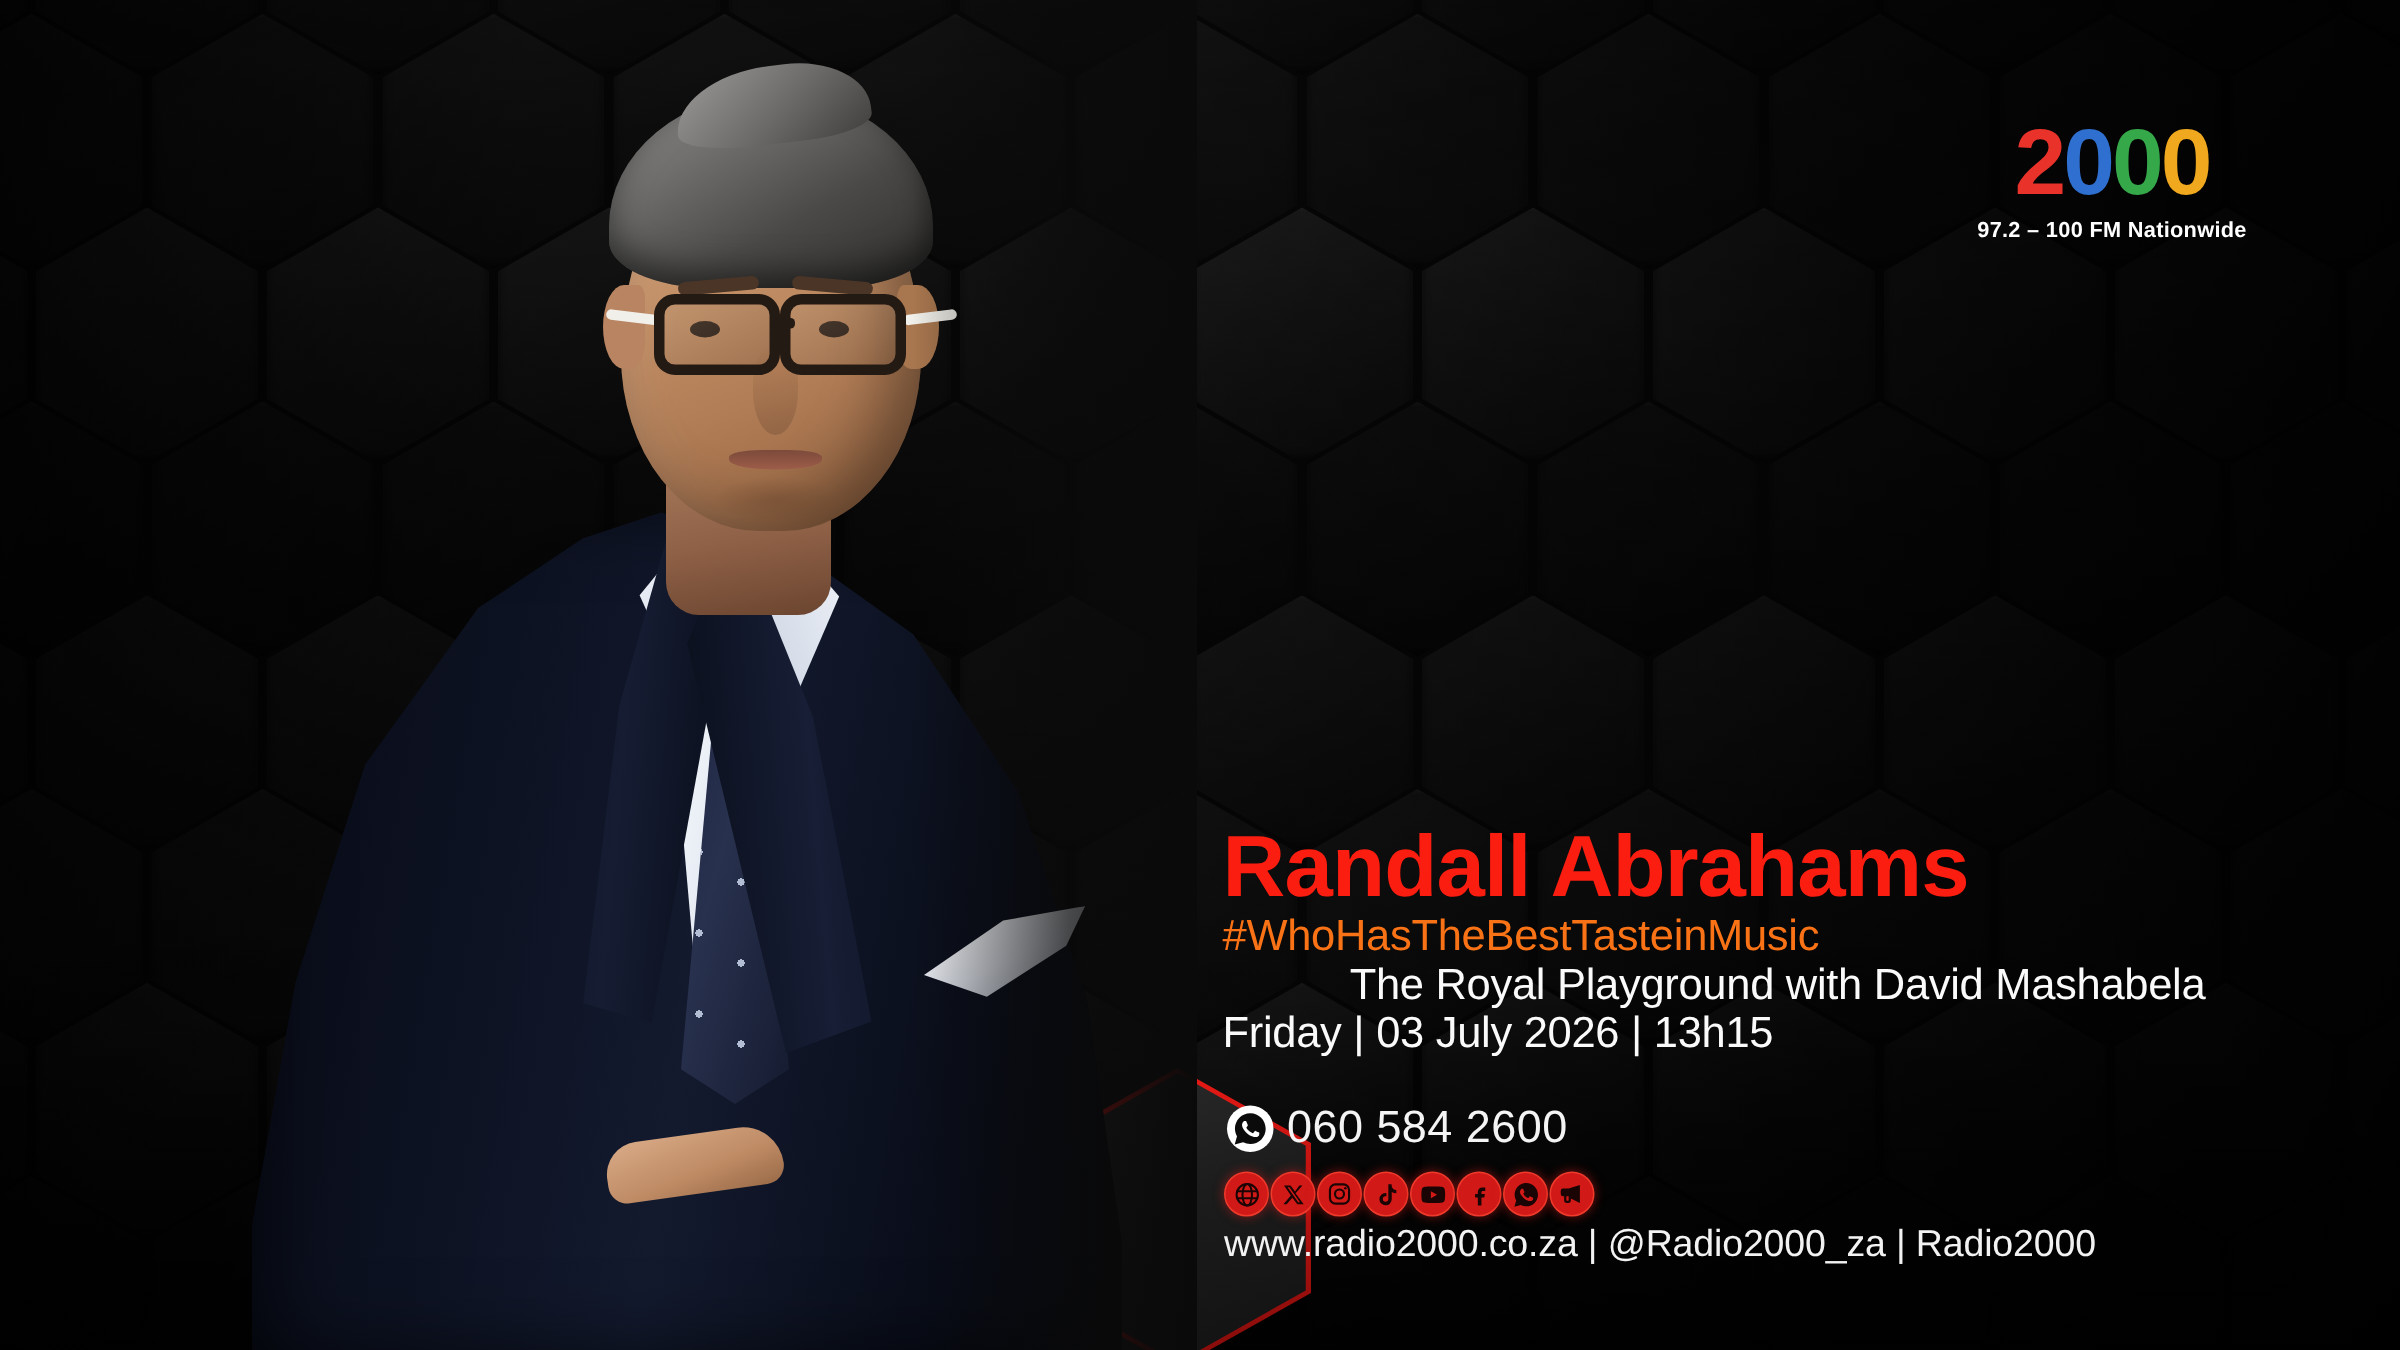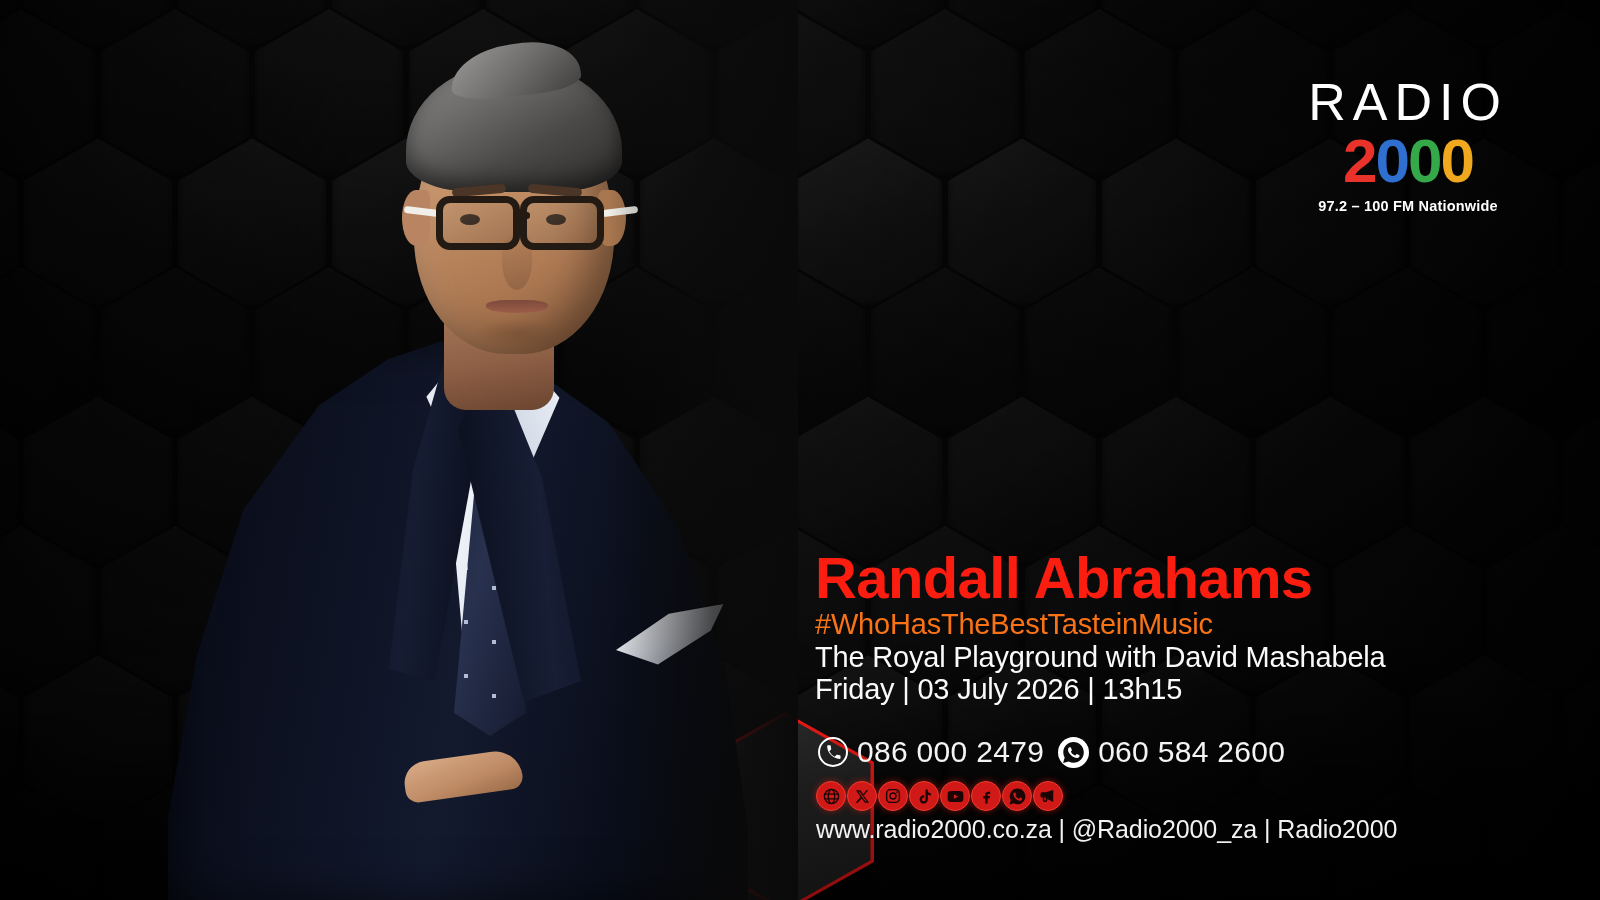--- a/index.html
+++ b/index.html
@@ -185,21 +185,21 @@
   .lg-o2{color:#35a84a;}
   .lg-o3{color:#f0a81e;}
   .logo-tag{color:#fff;font-size:14.5px;font-weight:700;margin-top:6px;letter-spacing:.2px;white-space:nowrap;}
 
   
   .txtblock{position:absolute;left:815px;top:548px;width:740px;}
   .name{
     color:#fb1d0f;font-size:58px;font-weight:700;line-height:1.04;letter-spacing:-.6px;margin:0;
   }
   .sub{color:#f97316;font-size:29px;font-weight:400;line-height:1.12;letter-spacing:-.2px;margin:0;}
-  .sub2{color:#fafafa;font-size:29px;font-weight:400;line-height:1.12;letter-spacing:-.2px;margin:0;}
+  .sub2{color:#fafafa;font-size:29px;font-weight:400;line-height:1.12;letter-spacing:-.2px;margin:0;text-align:center;}
   .sub3{color:#fafafa;font-size:29px;font-weight:400;line-height:1.12;letter-spacing:-.2px;margin:0;}
 
   
   .phones{position:absolute;left:818px;top:735px;display:flex;align-items:center;gap:14px;}
   .ph-item{display:flex;align-items:center;gap:9px;}
   .ph-num{color:#f4f4f4;font-size:30px;font-weight:400;letter-spacing:.3px;}
   .circ-ic{
     width:30px;height:30px;border-radius:50%;
     border:2.4px solid #fff;display:flex;align-items:center;justify-content:center;
   }
@@ -361,46 +361,37 @@
     <div class="p-el chin-sh"></div>
     <div class="p-el temple-l"></div>
     <div class="p-el temple-r"></div>
     <div class="p-el glass-l"></div>
     <div class="p-el glass-r"></div>
     <div class="p-el glass-bridge"></div>
     <div class="portrait-fade"></div>
   </div>
 
   <div class="logo">
-    <div class="logo-radio">RADIO</div>
     <div class="logo-2000">
       <span class="lg-2">2</span>
       <span class="lg-o1">0</span>
       <span class="lg-o2">0</span>
       <span class="lg-o3">0</span>
     </div>
     <div class="logo-tag">97.2 – 100 FM Nationwide</div>
   </div>
 
   <div class="txtblock">
     <div class="name">Randall Abrahams</div>
     <div class="sub">#WhoHasTheBestTasteinMusic</div>
     <div class="sub2">The Royal Playground with David Mashabela</div>
     <div class="sub3">Friday | 03 July 2026 | 13h15</div>
   </div>
 
   <div class="phones">
-    <div class="ph-item">
-      <span class="circ-ic">
-        <svg width="17" height="17" viewBox="0 0 24 24" fill="#fff">
-          <path d="M6.6 10.8c1.6 3.1 4 5.5 7.1 7.1l2.4-2.4c.3-.3.7-.4 1.1-.3 1.2.4 2.4.6 3.7.6.6 0 1 .4 1 1V20c0 .6-.4 1-1 1C11.3 21 3 12.7 3 2.9c0-.6.4-1 1-1h3.2c.6 0 1 .4 1 1 0 1.3.2 2.5.6 3.7.1.4 0 .8-.3 1.1l-2.4 2.4z"></path>
-        </svg>
-      </span>
-      <span class="ph-num">086 000 2479</span>
-    </div>
     <div class="ph-item">
       <span class="wa-ic">
         <svg width="25" height="25" viewBox="0 0 24 24" fill="#0b0b0b">
           <path d="M12.04 2C6.6 2 2.2 6.4 2.2 11.84c0 1.74.46 3.44 1.32 4.93L2.05 22l5.36-1.4a9.82 9.82 0 004.63 1.17h.01c5.43 0 9.84-4.4 9.84-9.84S17.47 2 12.04 2zm5.76 13.93c-.24.68-1.42 1.32-1.95 1.37-.5.05-.98.23-3.3-.69-2.78-1.1-4.55-3.95-4.69-4.13-.14-.18-1.13-1.5-1.13-2.86s.72-2.03.97-2.31c.25-.28.54-.35.73-.35.18 0 .36 0 .52.01.17.01.39-.06.61.47.23.55.77 1.9.84 2.04.07.14.11.3.02.48-.09.18-.14.29-.28.45-.14.16-.29.35-.41.47-.14.14-.28.29-.12.57.16.28.71 1.17 1.52 1.9 1.05.93 1.93 1.22 2.21 1.36.28.14.44.12.6-.07.16-.18.69-.8.87-1.08.18-.28.37-.23.61-.14.25.09 1.58.74 1.85.88.27.14.45.21.52.32.07.12.07.67-.17 1.34z"></path>
         </svg>
       </span>
       <span class="ph-num">060 584 2600</span>
     </div>
   </div>
 

